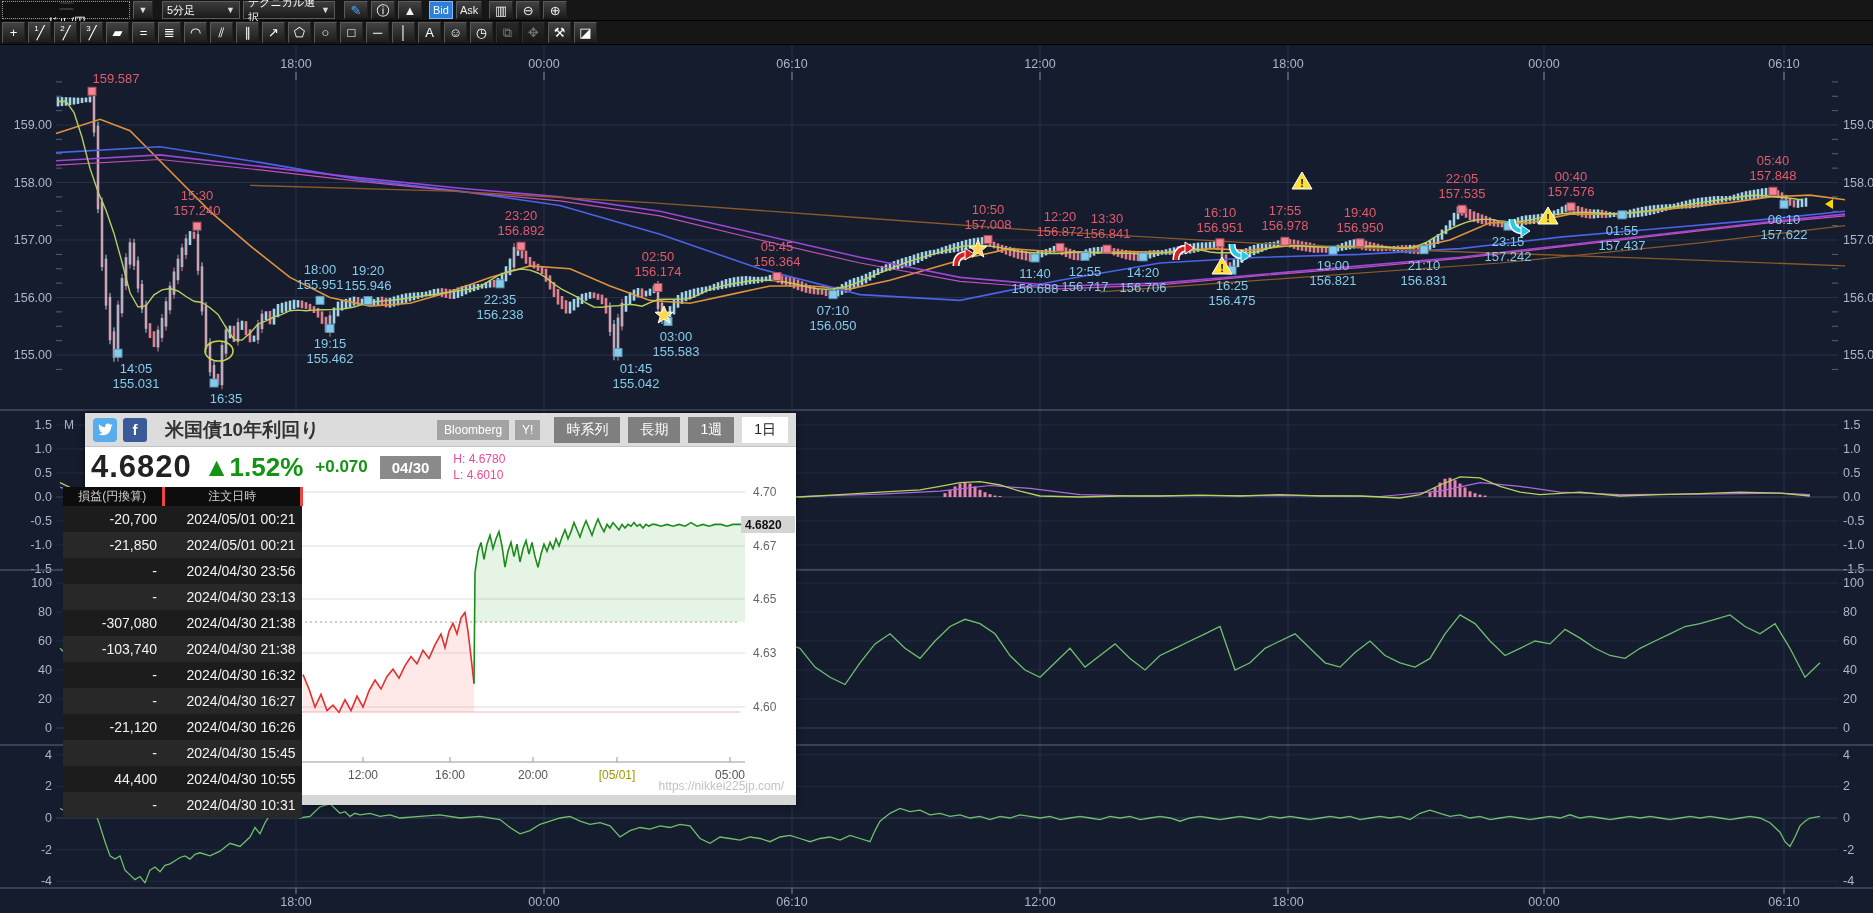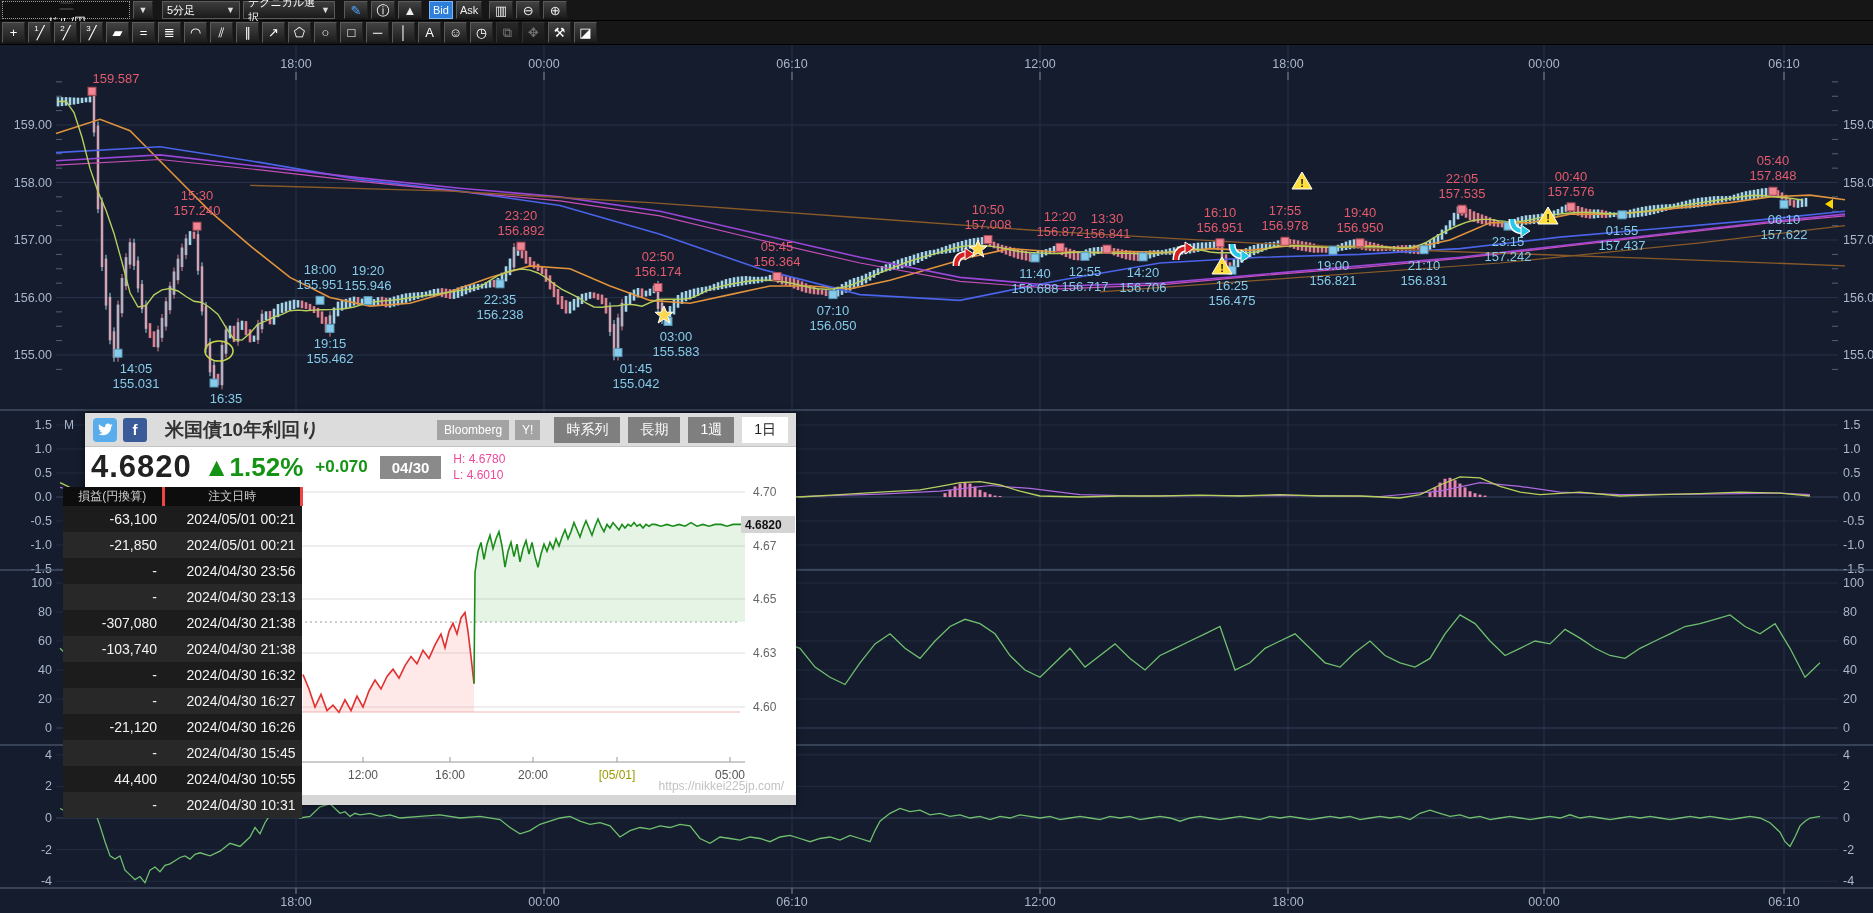--- a/index.html
+++ b/index.html
@@ -914,21 +914,21 @@
 
   <table id="orders">
     <thead>
         <tr>
           <th>損益(円換算)</th>
           <th>注文日時</th>
         </tr>
       </thead>
     <tbody>
         <tr class="r0">
-          <td class="pl">-63,100</td>
+          <td class="pl">-20,700</td>
           <td class="dt">2024/05/01 00:21</td>
         </tr>
         <tr class="r1">
           <td class="pl">-21,850</td>
           <td class="dt">2024/05/01 00:21</td>
         </tr>
         <tr class="r0">
           <td class="pl">-</td>
           <td class="dt">2024/04/30 23:56</td>
         </tr>

